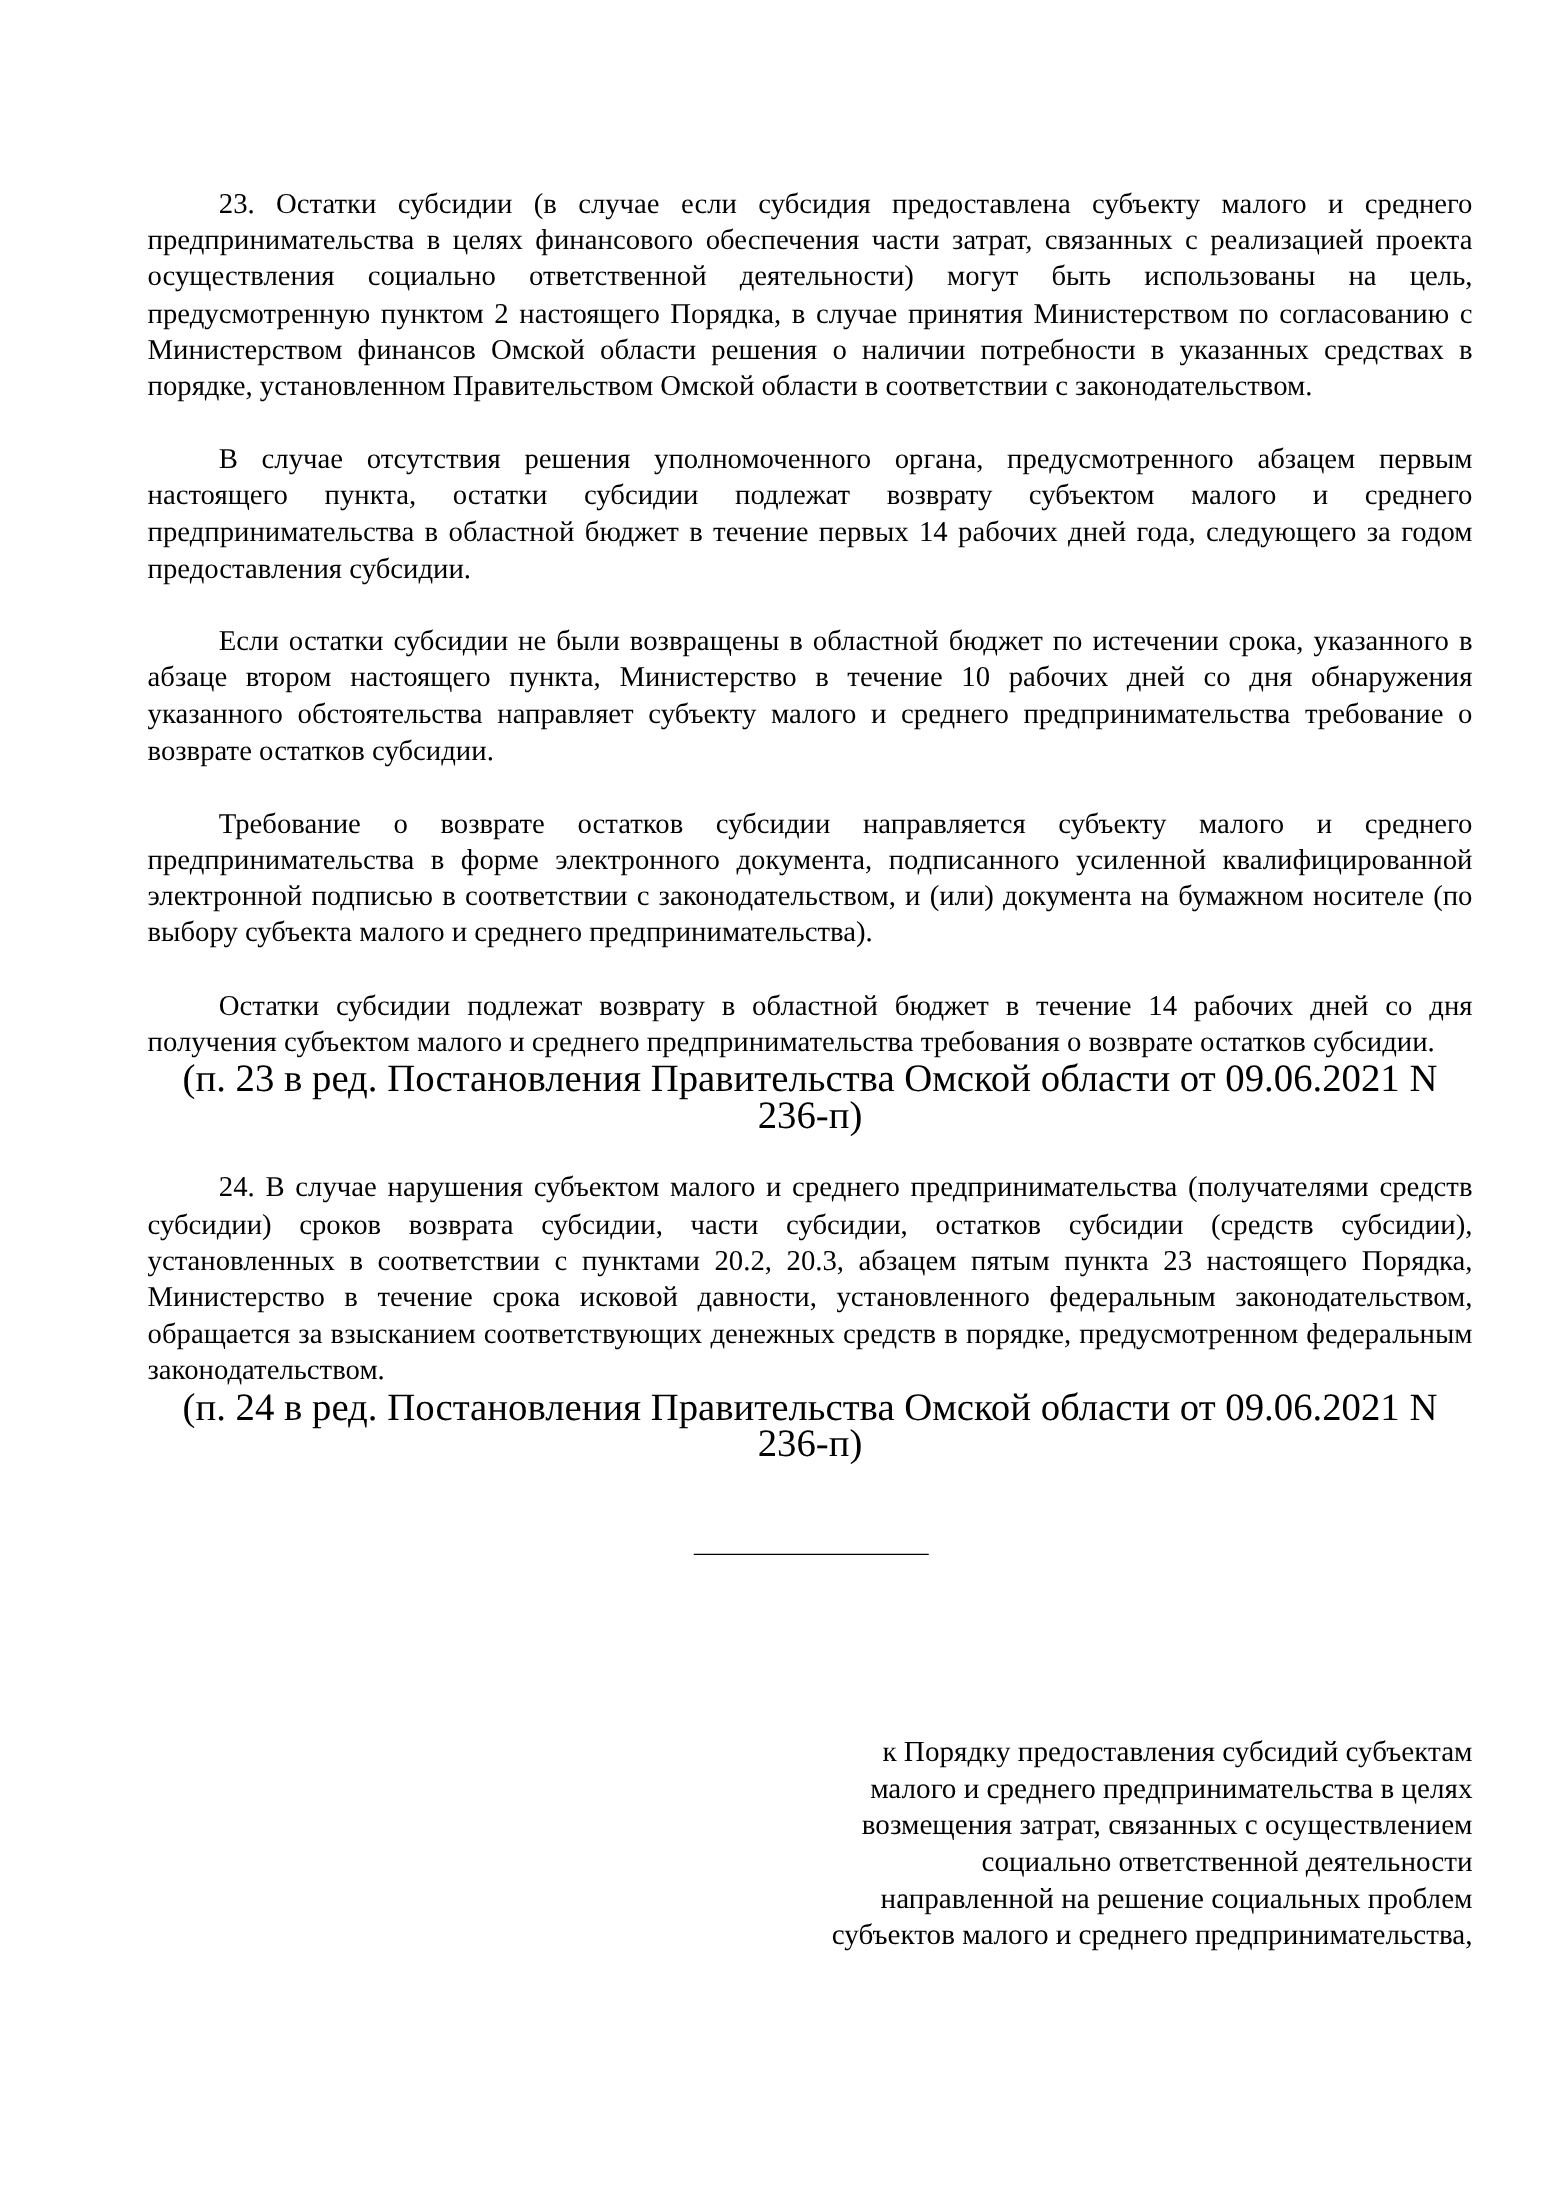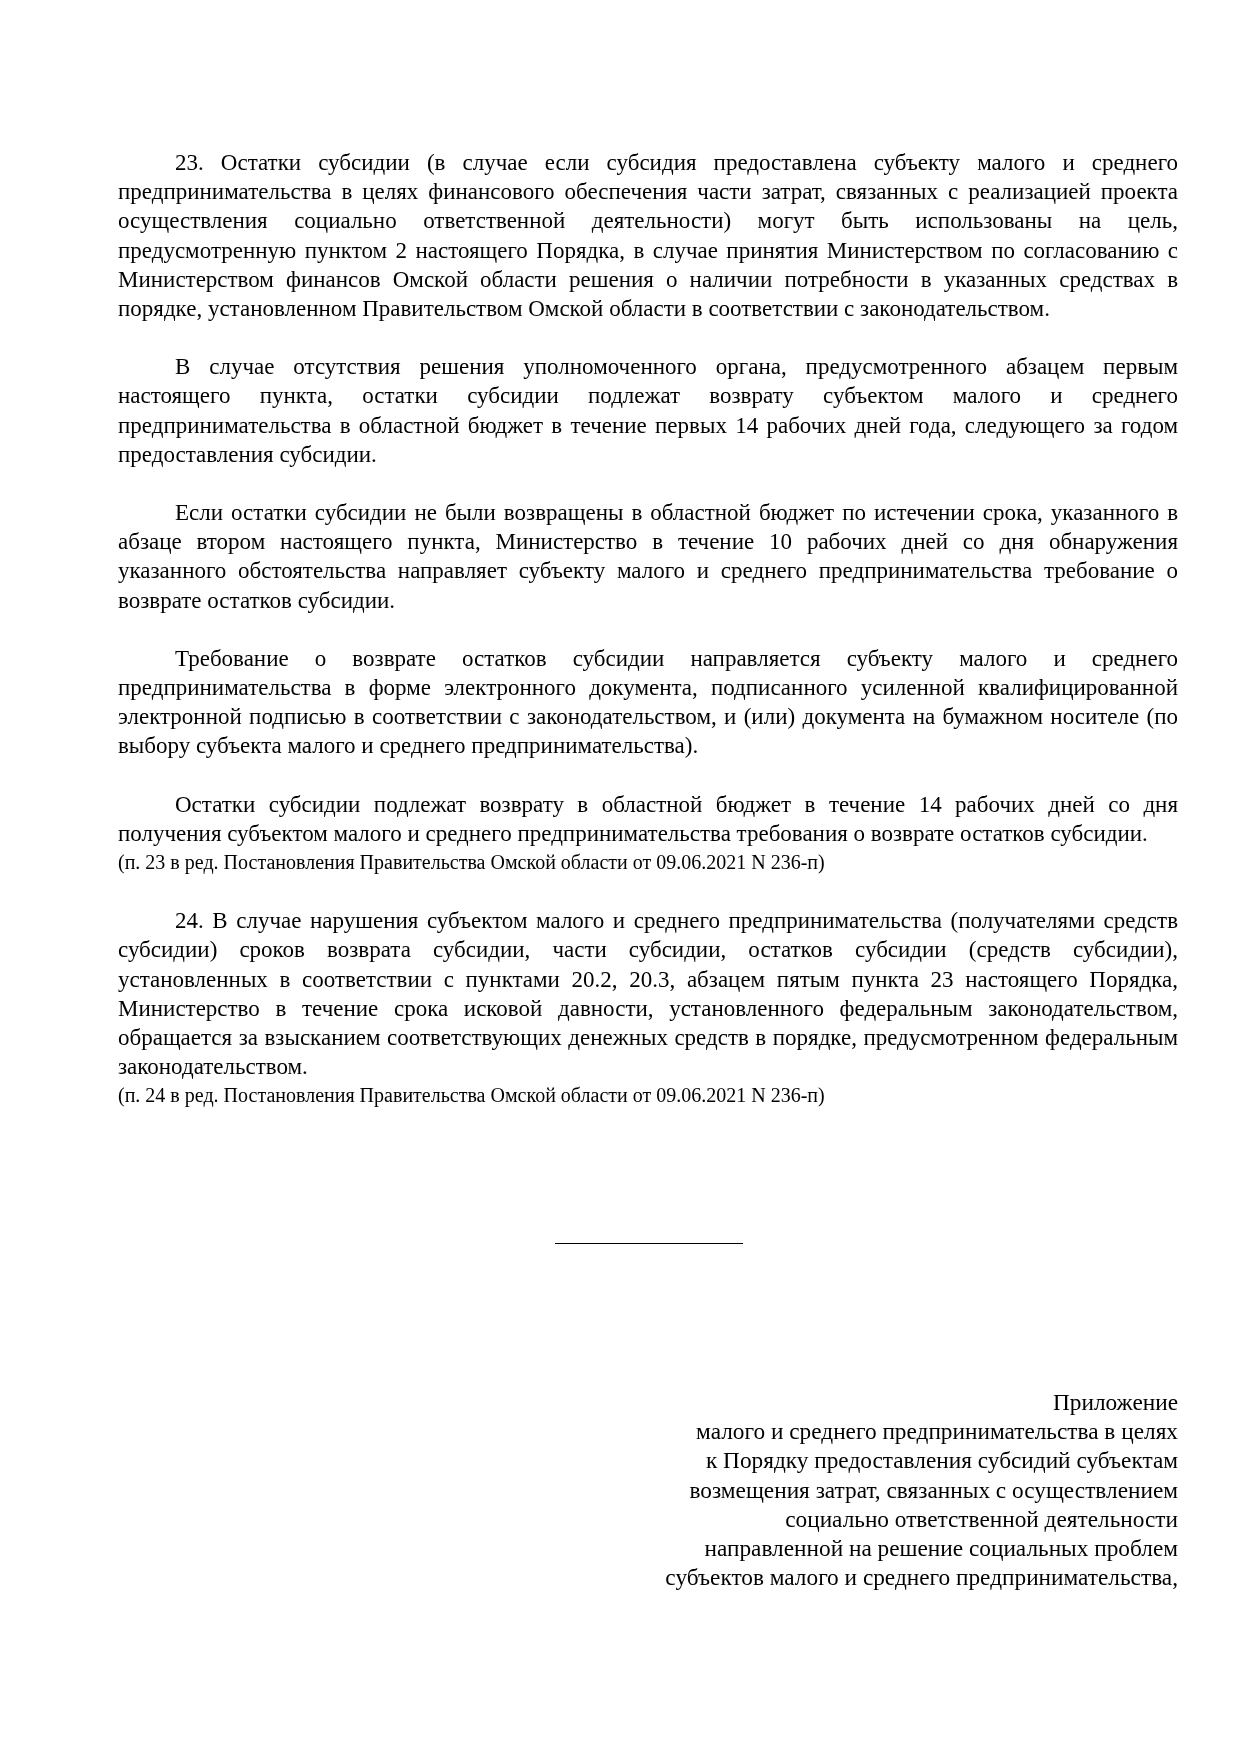--- a/index.html
+++ b/index.html
@@ -23,25 +23,25 @@
     }
     .para {
       font-size: 23px;
       line-height: 29.2px;
       text-align: justify;
       text-indent: 57px;
       margin: 0;
     }
     .gap { height: 29px; }
     .note {
-      font-size: 20px;
+      font-size: 31px;
       line-height: 29.2px;
       margin: 0;
       text-indent: 0;
-      text-align: left;
+      text-align: center;
     }
     .separator {
       position: absolute;
       left: 555px;
       top: 1243px;
       width: 188px;
       height: 0;
       border-top: 1.5px solid #000;
     }
     .appendix {
@@ -71,20 +71,19 @@
   <p class="note">(п. 23 в ред. Постановления Правительства Омской области от 09.06.2021 N 236-п)</p>
   <div class="gap"></div>
   <p class="para">24. В случае нарушения субъектом малого и среднего предпринимательства (получателями средств субсидии) сроков возврата субсидии, части субсидии, остатков субсидии (средств субсидии), установленных в соответствии с пунктами 20.2, 20.3, абзацем пятым пункта 23 настоящего Порядка, Министерство в течение срока исковой давности, установленного федеральным законодательством, обращается за взысканием соответствующих денежных средств в порядке, предусмотренном федеральным законодательством.</p>
   <p class="note">(п. 24 в ред. Постановления Правительства Омской области от 09.06.2021 N 236-п)</p>
   <div class="gap"></div>
 </div>
 
 <div class="separator"></div>
 
 <div class="appendix">
-  <div>Приложение</div>
+  <div>к Порядку предоставления субсидий субъектам</div>
   <div>малого и среднего предпринимательства в целях</div>
-  <div>к Порядку предоставления субсидий субъектам</div>
   <div>возмещения затрат, связанных с осуществлением</div>
   <div>социально ответственной деятельности</div>
   <div>направленной на решение социальных проблем</div>
   <div>субъектов малого и среднего предпринимательства,</div>
 </div>
 
 </body></html>

